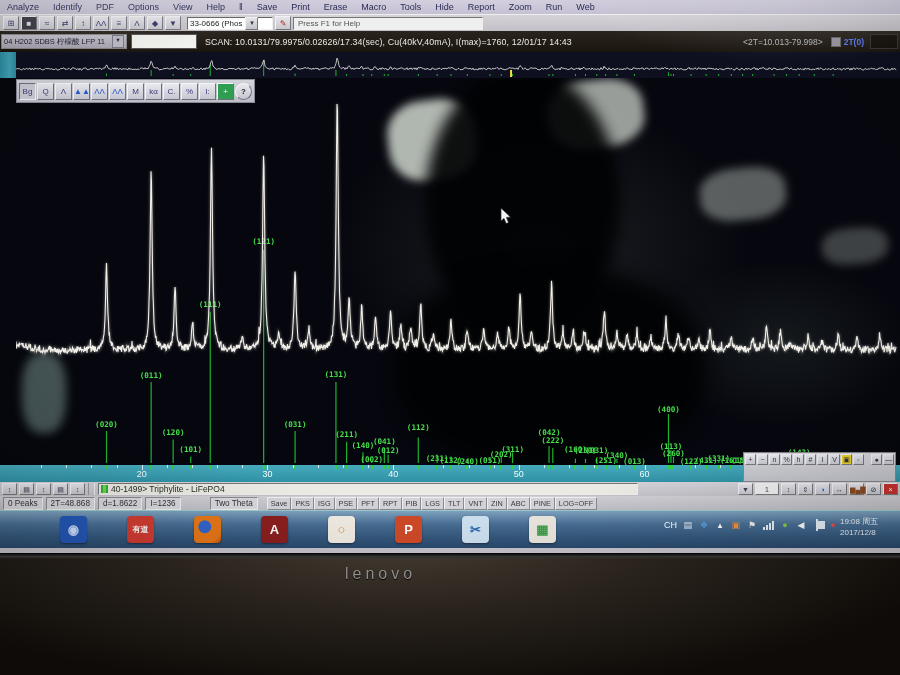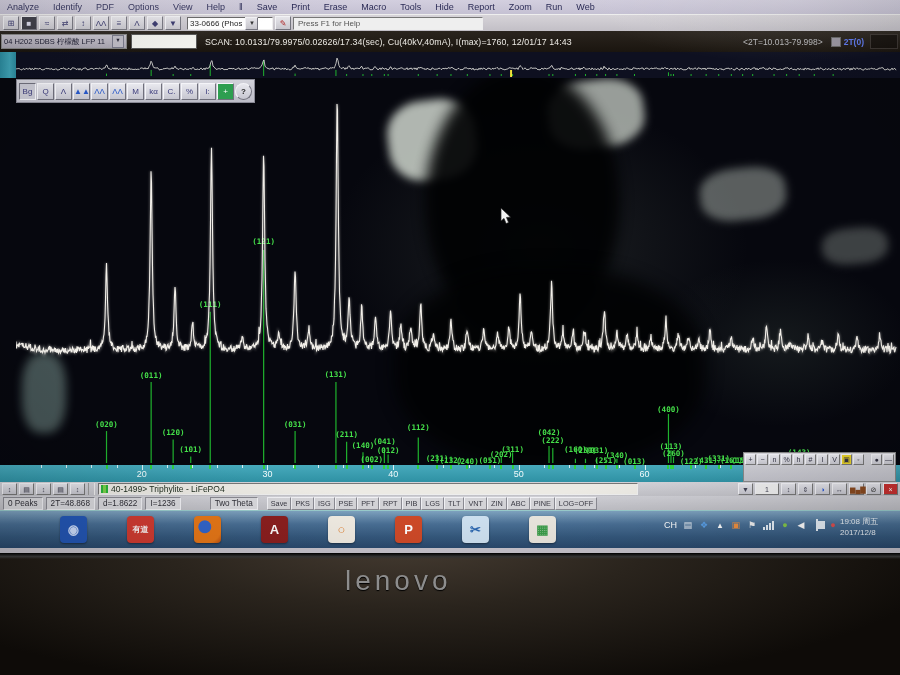--- a/index.html
+++ b/index.html
@@ -112,21 +112,21 @@
   .sigbars i{display:block;width:2px;background:#e8f0f8;}
   .batt{width:12px;height:7px;border:1px solid #e8f0f8;position:relative;}
   .batt::after{content:"";position:absolute;left:1px;top:1px;bottom:1px;width:7px;background:#e8f0f8;}
   .clock{position:absolute;right:2px;top:5px;width:58px;text-align:left;font-size:8px;line-height:11px;color:#eef4fa;}
 
   
   .bezel{position:absolute;left:0;top:553px;width:900px;height:122px;
          background:radial-gradient(ellipse at 45% -10%, #463c32 0%, #2a241d 35%, #0e0b08 80%);}
   .bezel::before{content:"";position:absolute;left:0;top:0;width:900px;height:6px;
                  background:linear-gradient(#000,#333 60%,transparent);}
-  .brand{position:absolute;left:345px;top:12px;font-size:28px;letter-spacing:4px;color:#8d8d8d;
+  .brand{position:absolute;left:345px;top:12px;font-size:16px;letter-spacing:4px;color:#8d8d8d;
          text-shadow:0 1px 1px #000;}
 
   
   .glare{position:absolute;left:0;top:0;width:900px;height:553px;pointer-events:none;z-index:40;
     background:
       radial-gradient(ellipse 260px 80px at 12% 0%, rgba(255,255,255,.10), transparent 70%),
       radial-gradient(ellipse 300px 90px at 88% 0%, rgba(255,255,255,.12), transparent 70%),
       radial-gradient(ellipse 700px 420px at 50% 45%, transparent 60%, rgba(0,0,0,.18) 100%);}
   .cursor{position:absolute;z-index:30;}
 </style>

